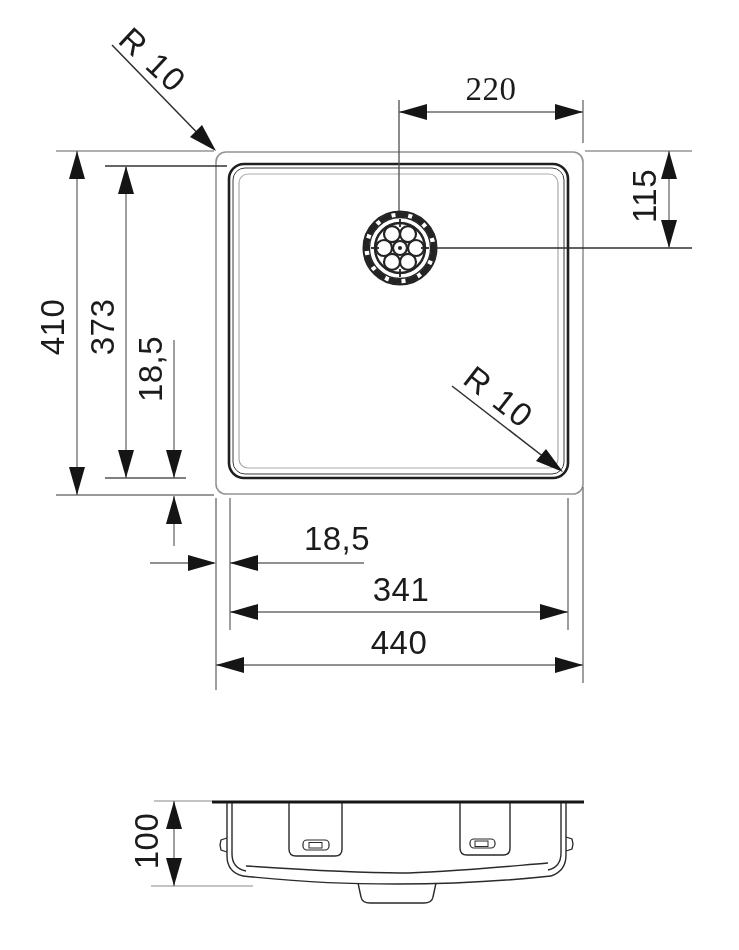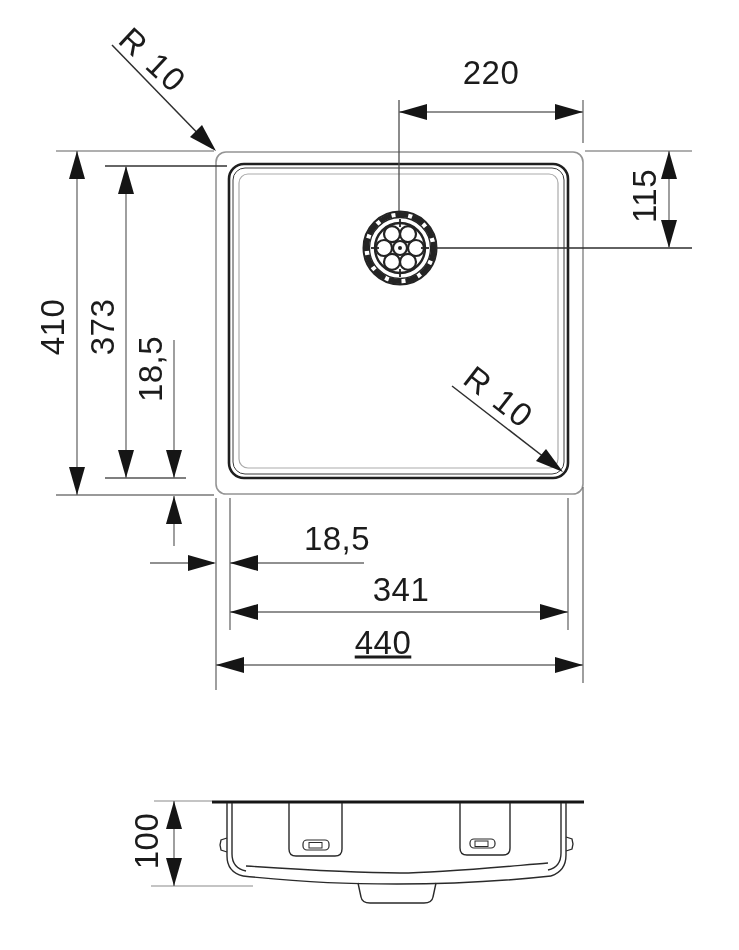--- a/index.html
+++ b/index.html
@@ -132,24 +132,24 @@
       <line x1="154" y1="801" x2="212" y2="801" stroke="#8a8a8a" stroke-width="1.2"></line>
       <line x1="151" y1="886" x2="253" y2="886" stroke="#8a8a8a" stroke-width="1.2"></line>
       <line x1="174" y1="801" x2="174" y2="886" stroke="#6b6b6b" stroke-width="1.3"></line>
       <polygon points="174,801 166,829 182,829" fill="#151515"></polygon>
       <polygon points="174,886 166,858 182,858" fill="#151515"></polygon>
     </g>
   </g>
 </svg>
 
 <div class="lbl rtl" style="left:153px;top:60px;">R 10</div>
-<div class="lbl" style="left:491px;top:72px;">220</div>
+<div class="lbl" style="left:491px;top:89px;font-family:Liberation Serif, serif;">220</div>
 <div class="lbl v" style="left:644px;top:196px;">115</div>
 <div class="lbl v" style="left:52px;top:327px;">410</div>
 <div class="lbl v" style="left:102px;top:327px;">373</div>
 <div class="lbl v" style="left:150px;top:369px;">18,5</div>
 <div class="lbl rbr" style="left:499px;top:397px;">R 10</div>
 <div class="lbl" style="left:337px;top:538px;">18,5</div>
 <div class="lbl" style="left:401px;top:589px;">341</div>
-<div class="lbl" style="left:383px;top:642px;text-decoration:underline;">440</div>
+<div class="lbl" style="left:399px;top:642px;">440</div>
 <div class="lbl v" style="left:146px;top:841px;">100</div>
 
 </div>
 
 </body></html>

